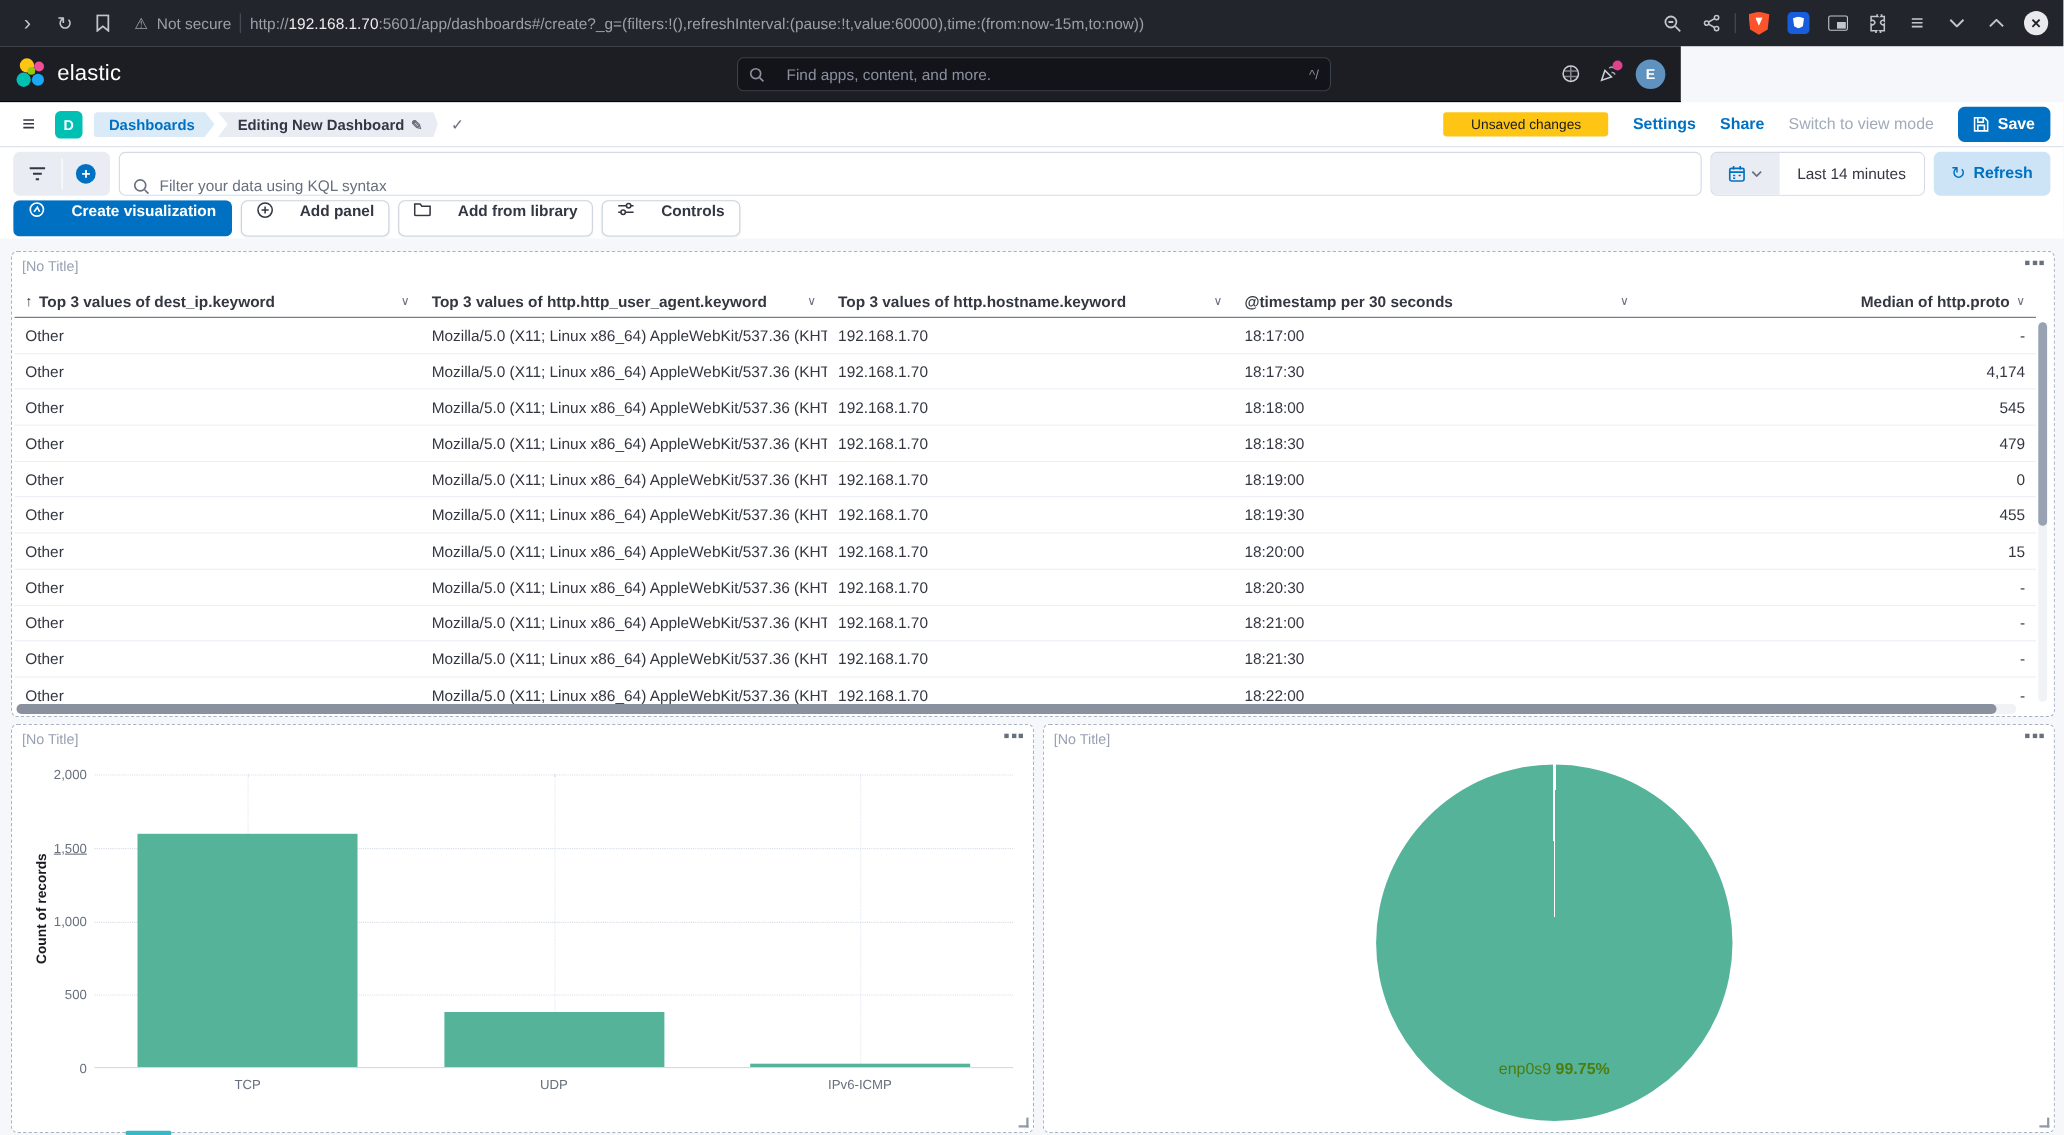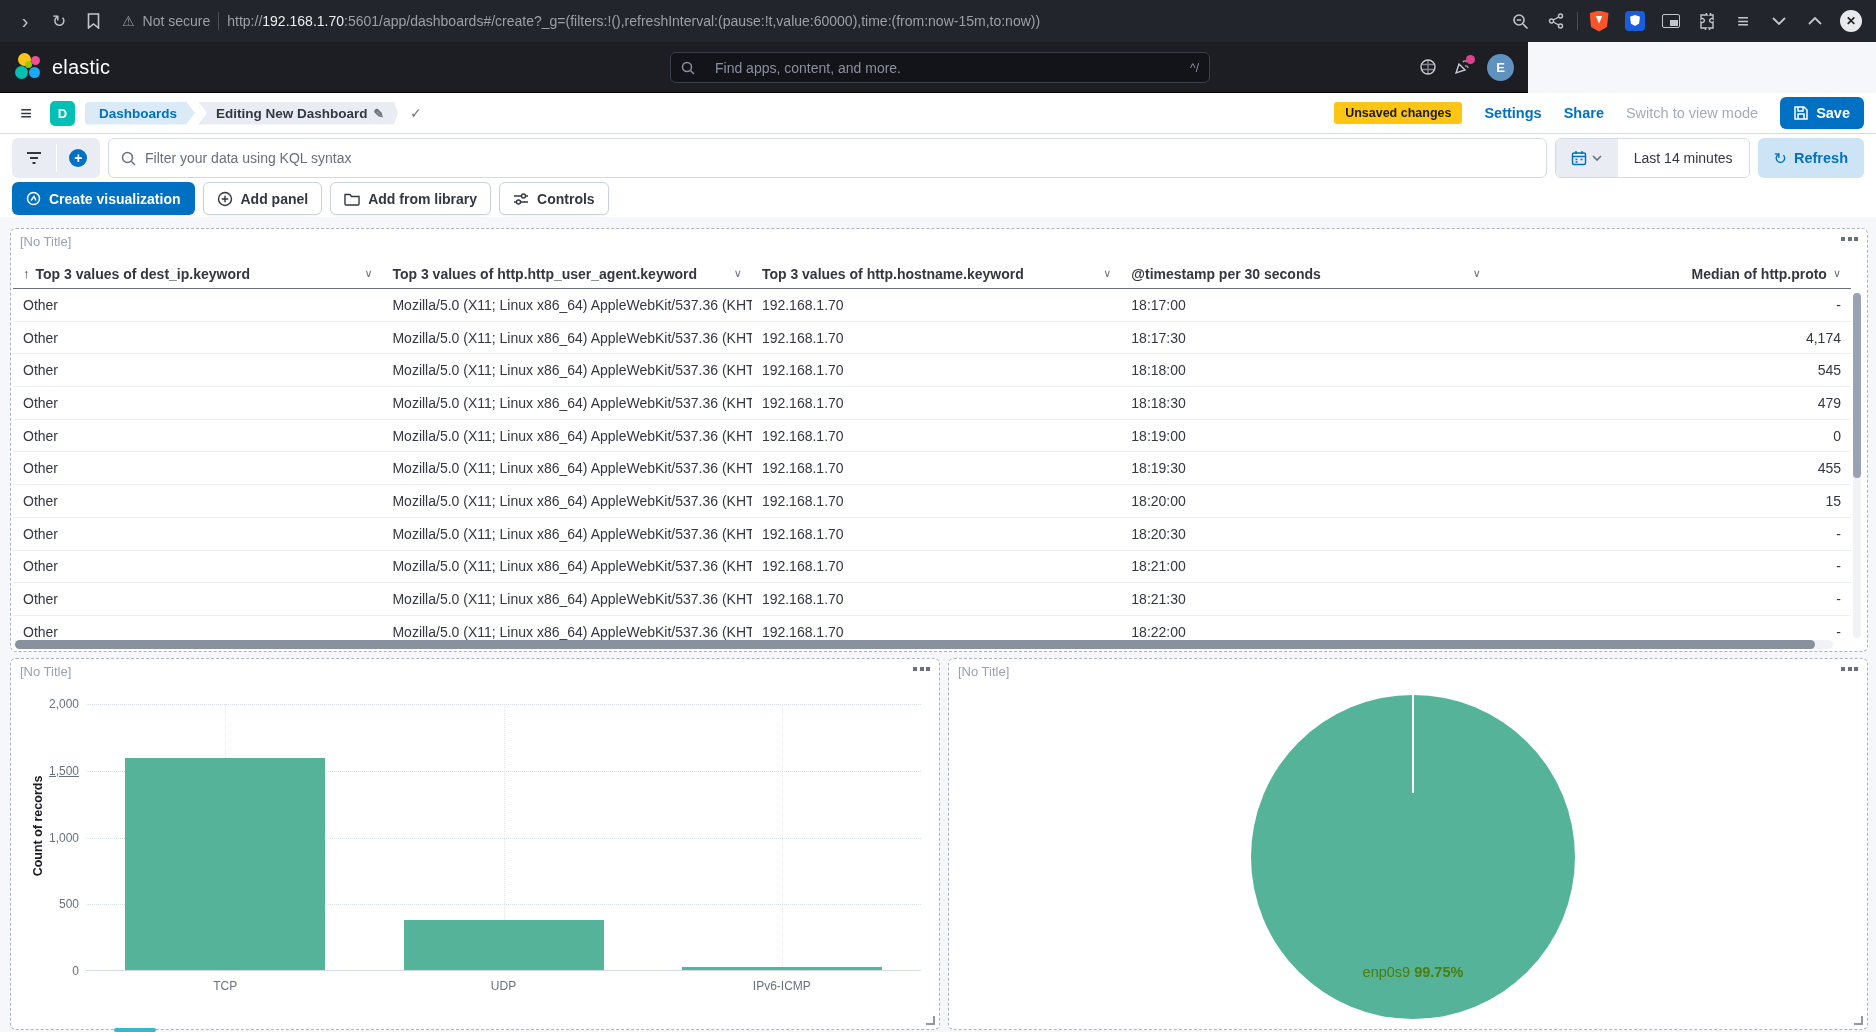--- a/index.html
+++ b/index.html
@@ -38,42 +38,42 @@
   
   #dash-toolbar{position:absolute;top:93px;left:0;width:1876px;height:41px;background:#fff;border-bottom:1px solid #D3DAE6;display:flex;align-items:center;padding:0 12px;gap:10px}
   #nav-hamburger{font-size:20px;color:#343741;width:28px;text-align:center}
   #app-badge{width:25px;height:25px;border-radius:5px;background:#00BFB3;color:#fff;font-weight:700;font-size:13px;display:flex;align-items:center;justify-content:center}
   .bc{font-size:13.5px;font-weight:600;padding:4px 14px;white-space:nowrap}
   .bc1{background:#DAEAF6;color:#0071C2;clip-path:polygon(0 0,calc(100% - 9px) 0,100% 50%,calc(100% - 9px) 100%,0 100%);border-radius:4px 0 0 4px;padding-right:18px}
   .bc2{background:#E9EDF3;color:#343741;margin-left:-7px;clip-path:polygon(0 0,calc(100% - 4px) 0,100% 50%,calc(100% - 4px) 100%,0 100%,9px 50%);padding-left:18px;display:flex;align-items:center;gap:6px}
   .bc2 .pencil{color:#69707D;font-size:12.5px}
   #bc-check{color:#69707D;font-size:14px;margin-left:2px}
   #toolbar-right{display:flex;align-items:center;gap:22px;margin-left:auto}
-  #unsaved-badge{background:#FEC514;color:#1A1C21;font-size:12.5px;font-weight:700;padding:4px 11px;border-radius:3px}
+  #unsaved-badge{background:#FEC514;color:#1A1C21;font-size:12.5px;font-weight:400;padding:4px 25px;border-radius:3px}
   .tb-link{color:#0071C2;font-weight:600;font-size:14.5px}
   .tb-link.disabled{color:#A2ABBA;font-weight:400}
   #save-btn{background:#0071C2;color:#fff;font-weight:600;font-size:14.5px;border:none;border-radius:6px;height:32px;padding:0 14px;display:flex;align-items:center;gap:8px}
 
   
   #query-row{position:absolute;top:134px;left:0;width:1876px;height:48px;background:#fff;display:flex;align-items:center;padding:0 12px;gap:8px}
   #filter-group{height:40px;width:88px;background:#E9EDF3;border-radius:6px;display:flex;overflow:hidden}
   #filter-group .cell{flex:1;display:flex;align-items:center;justify-content:center}
   #filter-group .divider{width:1px;background:#fff;margin:6px 0}
   .plus-circle{width:18px;height:18px;border-radius:50%;background:#0071C2;color:#fff;font-size:14px;font-weight:700;display:flex;align-items:center;justify-content:center;line-height:1}
-  #kql-input{flex:1;height:40px;background:#fff;border:1px solid #D3DAE6;border-radius:6px;display:flex;align-items:center;gap:9px;padding:0 12px;color:#69707D}
+  #kql-input{flex:1;height:40px;background:#fff;border:1px solid #D3DAE6;border-radius:6px;display:flex;align-items:flex-end;gap:9px;padding:0 12px;color:#69707D}
   #kql-input .ph{font-size:14px;color:#69707D}
   #datepicker{height:40px;border:1px solid #D3DAE6;border-radius:6px;display:flex;overflow:hidden;align-items:stretch}
   #cal-btn{width:62px;background:#E9EDF3;display:flex;align-items:center;justify-content:center;gap:5px;color:#0071C2}
   #date-text{display:flex;align-items:center;padding:0 16px;font-size:14px;color:#343741;background:#fff;white-space:nowrap}
   #refresh-btn{height:40px;background:#CCE4F5;border:none;border-radius:6px;color:#0071C2;font-weight:600;font-size:14.5px;padding:0 16px;display:flex;align-items:center;gap:7px}
   #refresh-btn .rg{font-size:16px;font-weight:400}
 
   
   #actions-row{position:absolute;top:182px;left:0;width:1876px;height:35px;background:#fff;display:flex;align-items:flex-start;padding:0 12px;gap:8px}
-  .act-btn{height:33px;border-radius:6px;display:flex;align-items:center;gap:8px;padding:0 13px;font-size:14px;font-weight:600;border:1px solid transparent}
+  .act-btn{height:33px;border-radius:6px;display:flex;align-items:flex-start;gap:24px;padding:0 13px;font-size:14px;font-weight:600;border:1px solid transparent}
   .act-primary{background:#0071C2;color:#fff}
   .act-outline{background:#fff;color:#343741;border-color:#CBD2DC;box-shadow:0 1px 2px rgba(0,0,0,.05)}
 
   
   #canvas{position:absolute;top:217px;left:0;width:1876px;height:815px;background:#F6F7FB}
   .panel{position:absolute;background:#fff;border:1px dashed #A9B3C4;border-radius:6px}
   .panel-title{position:absolute;top:5px;left:9px;font-size:13px;color:#98A2B3;z-index:3}
   .panel-opts{position:absolute;top:4px;right:5px;display:flex;gap:2.5px;padding:4px;z-index:3}
   .panel-opts i{width:4px;height:4px;background:#69707D;display:block}
   .resize-handle{position:absolute;right:4px;bottom:4px;width:9px;height:9px;border-right:2px solid #8E98A9;border-bottom:2px solid #8E98A9}

